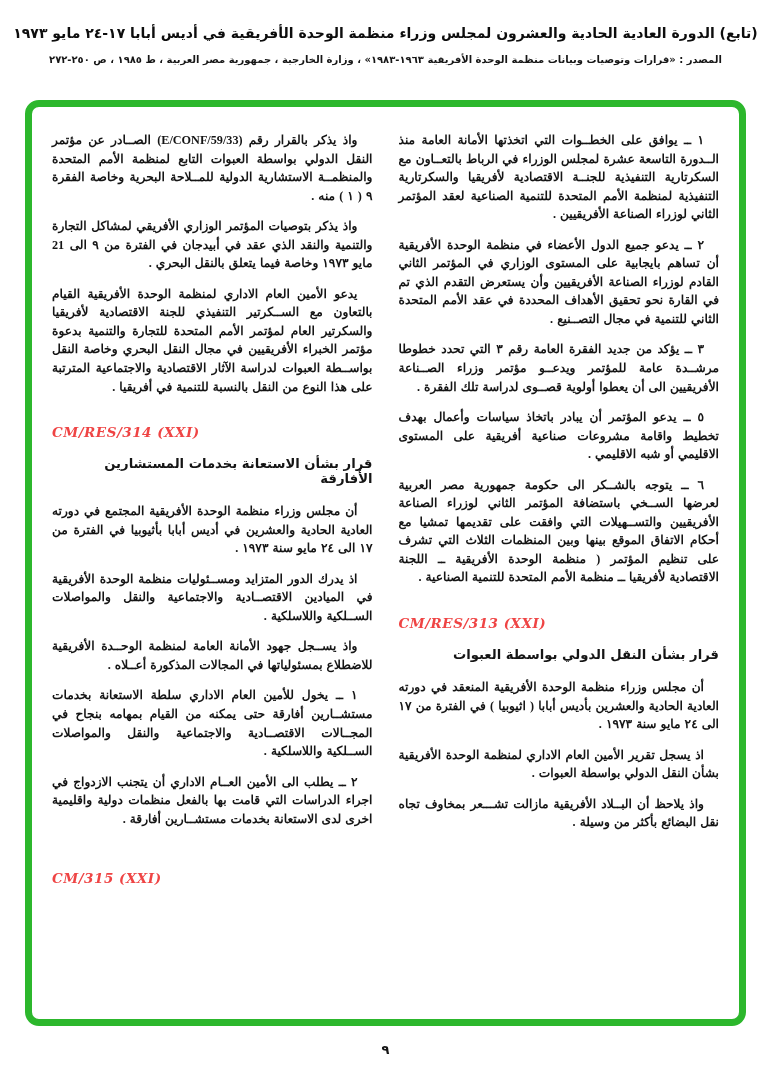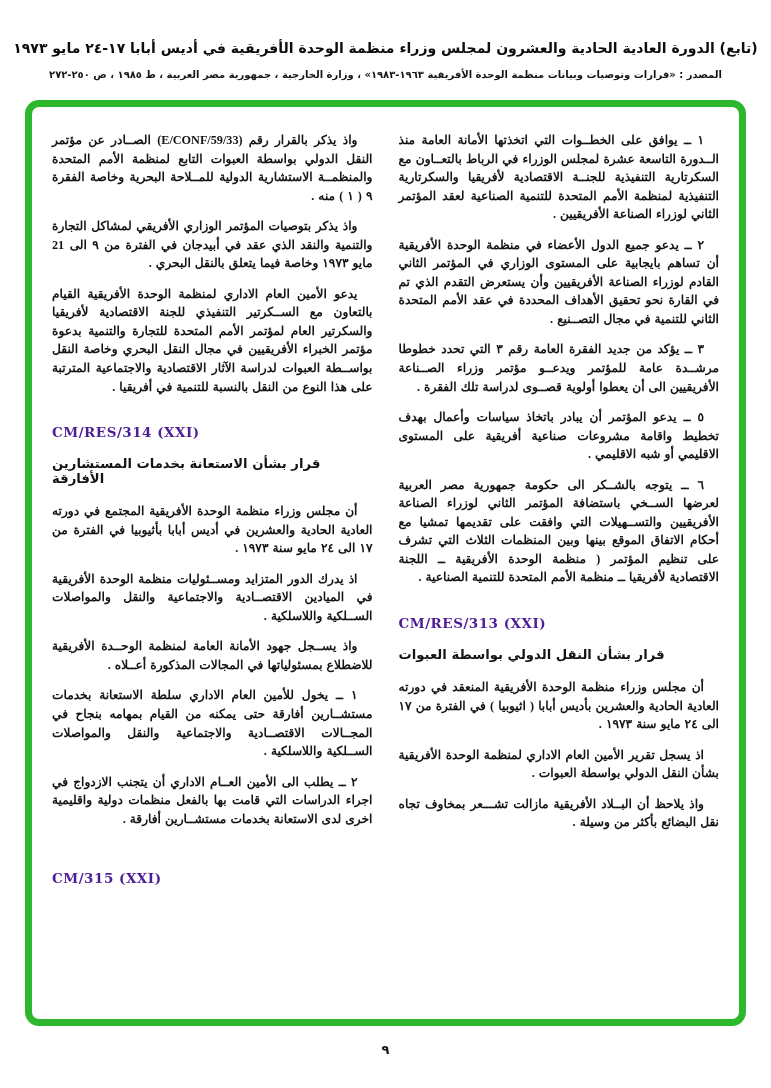--- a/index.html
+++ b/index.html
@@ -6,21 +6,21 @@
   * { box-sizing:border-box; }
   html,body { margin:0; padding:0; }
   body {
     width:771px; height:1088px; position:relative;
     background:#ffffff; color:var(--ink);
     font-family:"DejaVu Sans", sans-serif;
     overflow:hidden;
   }
 
   
-  .doc-header { padding-top:40px; text-align:center; }
+  .doc-header { padding-top:25px; text-align:center; }
   .doc-title {
     direction:rtl; font-weight:bold; font-size:14px; letter-spacing:0.1px;
     color:#0d0d0d; font-family:"DejaVu Sans", sans-serif;
   }
   .doc-source {
     direction:rtl; margin-top:13px; font-weight:bold; font-size:10px;
     color:#161616;
   }
 
   
@@ -35,24 +35,24 @@
 
   
   .para {
     direction:rtl; text-align:justify; text-indent:15px;
     font-size:12.2px; line-height:1.52; font-weight:bold;
     margin:0 0 12px 0; word-spacing:1px;font-family:Liberation Serif, serif;
   }
   .ref-code {
     direction:ltr; text-align:left; font-family:"DejaVu Serif", serif;
     font-size:13.5px; font-weight:bold; letter-spacing:0.5px;
-    margin:0 0 16px 0; color:#4c1d95;
+    margin:0 0 16px 0; color:#ef4444;font-style:italic;
   }
   .res-title {
-    direction:rtl; text-align:left; font-weight:bold; font-size:13.2px;
+    direction:rtl; text-align:right; font-weight:bold; font-size:13.2px;
     margin:0 0 16px 0;
   }
   .gap-md { margin-top:28px; }
   .gap-lg { margin-top:42px; }
 
   
   .page-number {
     position:absolute; left:0; top:1042px; width:100%;
     text-align:center; font-weight:bold; font-size:13px; direction:rtl;
   }

